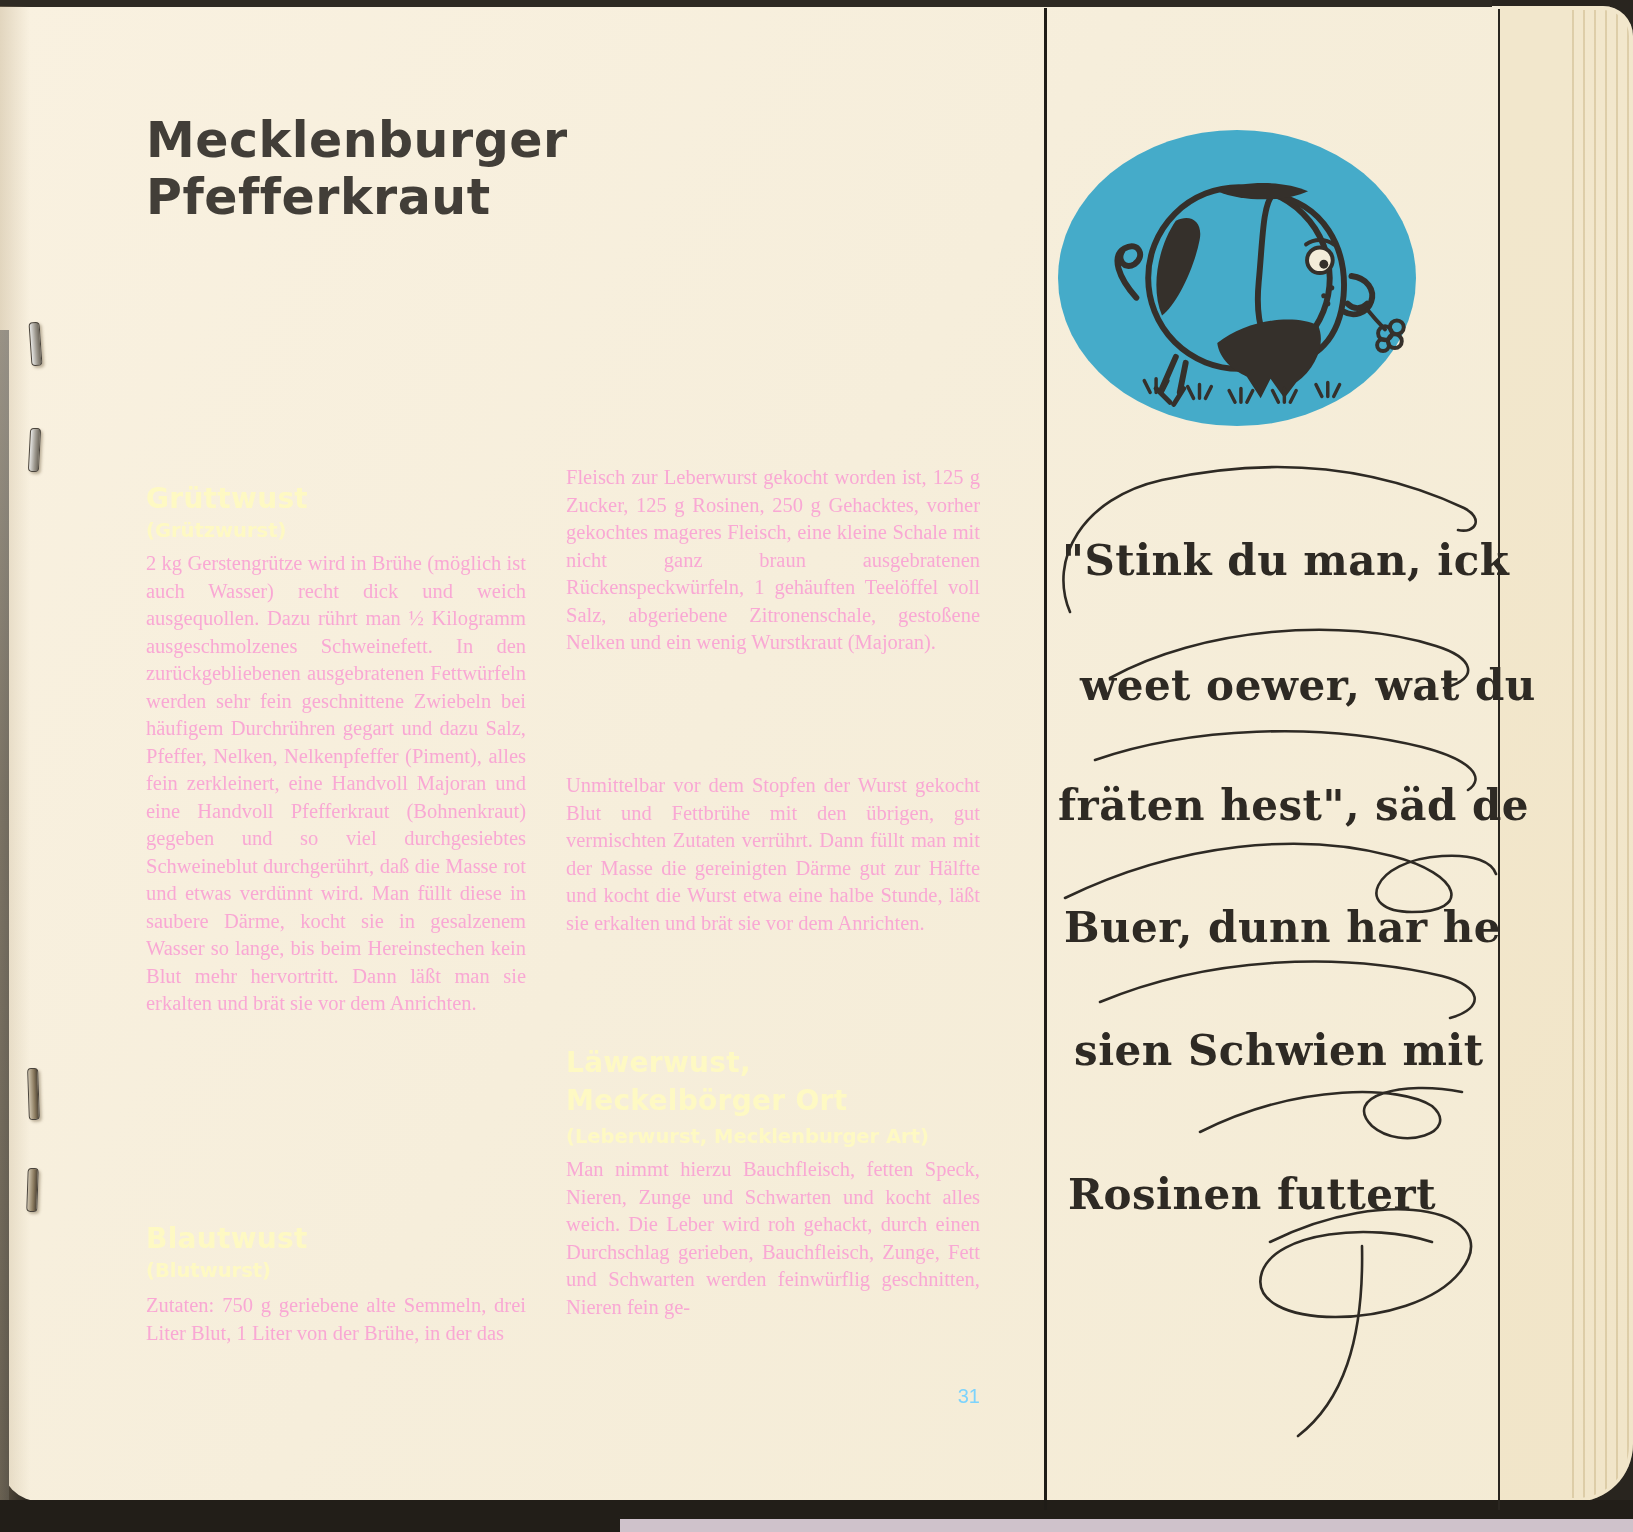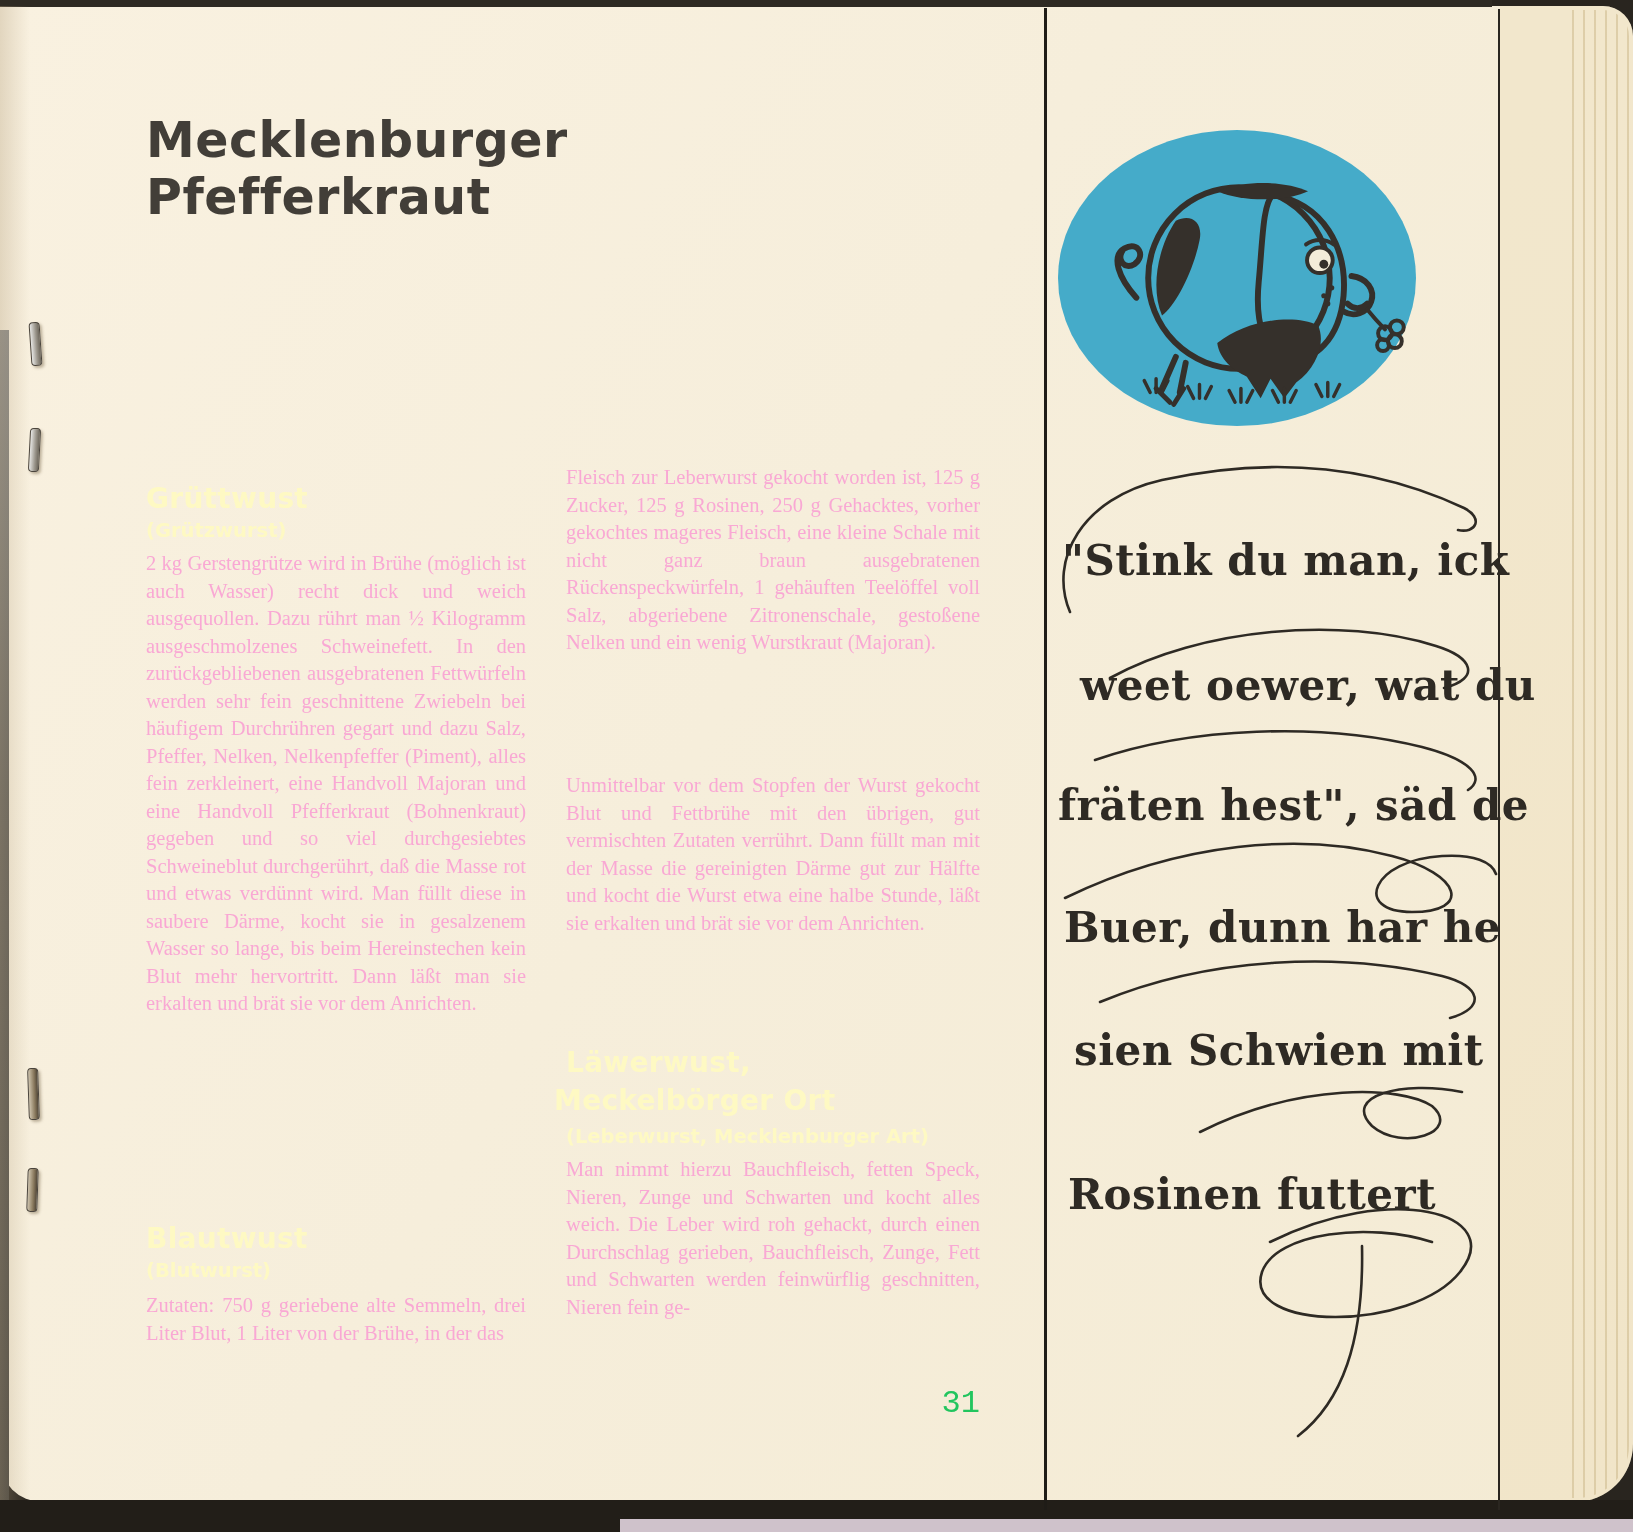--- a/index.html
+++ b/index.html
@@ -71,21 +71,21 @@
     font-size:19.5px;color:#fef9c3;line-height:26px;
   }
   .body-text{
     font-family:Liberation Serif, serif;
     font-size:20.5px;line-height:27.5px;color:#f9a8d4;
     text-align:justify;
   }
   .abs{position:absolute;}
   .page-number{
     position:absolute;left:900px;top:1385px;width:80px;text-align:right;
-    font-family:Liberation Mono, monospace;font-size:32px;color:#22c55e;
+    font-family:Liberation Sans, sans-serif;font-size:20px;color:#7dd3fc;
   }
 
   
   .blue-oval{
     position:absolute;left:1058px;top:130px;width:358px;height:296px;
     background:#45abc9;border-radius:50%;
   }
   .pig-svg{position:absolute;left:0;top:0;width:100%;height:100%;}
   .quote-line{
     position:absolute;white-space:nowrap;
@@ -124,21 +124,21 @@
   <div class="abs body-text" style="left:146px;top:550px;width:380px;">2 kg Gerstengrütze wird in Brühe (möglich ist auch Wasser) recht dick und weich ausgequollen. Dazu rührt man ½ Kilogramm ausgeschmolzenes Schweinefett. In den zurückgebliebenen ausgebratenen Fettwürfeln werden sehr fein geschnittene Zwiebeln bei häufigem Durchrühren gegart und dazu Salz, Pfeffer, Nelken, Nelkenpfeffer (Piment), alles fein zerkleinert, eine Handvoll Majoran und eine Handvoll Pfefferkraut (Bohnenkraut) gegeben und so viel durchgesiebtes Schweineblut durchgerührt, daß die Masse rot und etwas verdünnt wird. Man füllt diese in saubere Därme, kocht sie in gesalzenem Wasser so lange, bis beim Hereinstechen kein Blut mehr hervortritt. Dann läßt man sie erkalten und brät sie vor dem Anrichten.</div>
 
   <div class="abs recipe-heading" style="left:146px;top:1222px;">Blautwust</div>
   <div class="abs recipe-subheading" style="left:146px;top:1258px;">(Blutwurst)</div>
   <div class="abs body-text" style="left:146px;top:1292px;width:380px;">Zutaten: 750 g geriebene alte Semmeln, drei Liter Blut, 1 Liter von der Brühe, in der das</div>
 
   <div class="abs body-text" style="left:566px;top:464px;width:414px;">Fleisch zur Leberwurst gekocht worden ist, 125 g Zucker, 125 g Rosinen, 250 g Gehacktes, vorher gekochtes mageres Fleisch, eine kleine Schale mit nicht ganz braun ausgebratenen Rückenspeckwürfeln, 1 gehäuften Teelöffel voll Salz, abgeriebene Zitronenschale, gestoßene Nelken und ein wenig Wurstkraut (Majoran).</div>
   <div class="abs body-text" style="left:566px;top:772px;width:414px;">Unmittelbar vor dem Stopfen der Wurst gekocht Blut und Fettbrühe mit den übrigen, gut vermischten Zutaten verrührt. Dann füllt man mit der Masse die gereinigten Därme gut zur Hälfte und kocht die Wurst etwa eine halbe Stunde, läßt sie erkalten und brät sie vor dem Anrichten.</div>
 
   <div class="abs recipe-heading" style="left:566px;top:1046px;">Läwerwust,</div>
-  <div class="abs recipe-heading" style="left:554px;top:1084px;">Meckelbörger Ort</div>
+  <div class="abs recipe-heading" style="left:566px;top:1084px;">Meckelbörger Ort</div>
   <div class="abs recipe-subheading" style="left:566px;top:1124px;">(Leberwurst, Mecklenburger Art)</div>
   <div class="abs body-text" style="left:566px;top:1156px;width:414px;">Man nimmt hierzu Bauchfleisch, fetten Speck, Nieren, Zunge und Schwarten und kocht alles weich. Die Leber wird roh gehackt, durch einen Durchschlag gerieben, Bauchfleisch, Zunge, Fett und Schwarten werden feinwürflig geschnitten, Nieren fein ge-</div>
 
   <div class="page-number">31</div>
 
   <div class="blue-oval">
     <svg class="pig-svg" viewBox="0 0 360 300">
       <g fill="none" stroke="#35302b" stroke-width="6" stroke-linecap="round">
 
         <path d="M78,170 C60,150 52,128 66,120 C80,112 88,128 76,136 C66,142 58,132 64,122"></path>

